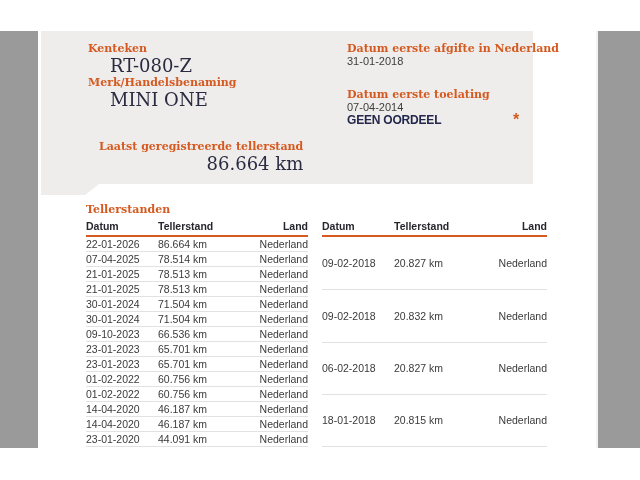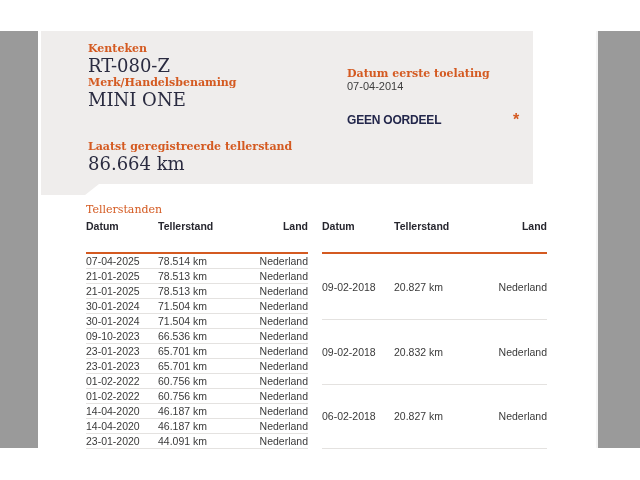--- a/index.html
+++ b/index.html
@@ -22,51 +22,51 @@
     clip-path:polygon(0 0,100% 0,76% 100%,0 100%);
   }
   .field{position:absolute;}
   .field-label{
     font-family:"DejaVu Serif","Liberation Serif",serif;
     font-weight:700;font-size:11px;line-height:12px;color:#d45a21;
     white-space:nowrap;
   }
   .value-lg{
     font-family:"DejaVu Serif","Liberation Serif",serif;
-    font-size:18px;line-height:22px;color:#2a2b40;white-space:nowrap;
+    font-size:18px;line-height:22px;color:#2a2b40;white-space:nowrap;margin-left:22px;
   }
   .value-sm{
     font-size:11px;line-height:13px;color:#3d3d3d;white-space:nowrap;
   }
   .verdict{
     position:absolute;left:306px;top:82px;
     font-size:12px;font-weight:700;letter-spacing:-0.2px;
     color:#23274b;white-space:nowrap;
   }
   .verdict-marker{
     position:absolute;left:472px;top:80px;
     font-size:16px;font-weight:700;color:#d45a21;
   }
 
   .section-title{
     position:absolute;left:86px;top:203px;
     font-family:"DejaVu Serif","Liberation Serif",serif;
-    font-weight:400;font-size:11px;color:#d45a21;
+    font-weight:700;font-size:11px;color:#d45a21;
   }
   .tables{
     position:absolute;left:86px;top:220px;display:flex;gap:14px;
   }
   table{border-collapse:collapse;table-layout:fixed;}
   .tbl-left{width:222px;}
   .tbl-right{width:225px;}
   col.c-datum{width:72px;}
   col.c-teller{width:95px;}
   th{
     font-size:10.5px;line-height:11px;font-weight:700;color:#26262e;
-    text-align:left;padding:1px 0 20px;border-bottom:2px solid #d45a21;
+    text-align:left;padding:1px 0 3px;border-bottom:2px solid #d45a21;
     white-space:nowrap;
   }
   td{
     font-size:10.5px;line-height:11px;color:#3a3a3a;
     padding:2px 0 1px;border-bottom:1px solid #e4e2e0;white-space:nowrap;
   }
   th:last-child,td:last-child{text-align:right;}
 </style>
 </head>
 <body>
@@ -78,26 +78,30 @@
 
   <div class="card">
     <div class="field" style="left:47px;top:12px;">
       <div class="field-label">Kenteken</div>
       <div class="value-lg">RT-080-Z</div>
     </div>
     <div class="field" style="left:47px;top:46px;">
       <div class="field-label">Merk/Handelsbenaming</div>
       <div class="value-lg">MINI ONE</div>
     </div>
-    <div class="field" style="left:47px;top:110px;">
+    <div class="field" style="left:58px;top:110px;text-align:right;">
       <div class="field-label">Laatst geregistreerde tellerstand</div>
       <div class="value-lg">86.664 km</div>
     </div>
 
-    <div class="field" style="left:306px;top:37px;">
+    <div class="field" style="left:306px;top:12px;">
+      <div class="field-label">Datum eerste afgifte in Nederland</div>
+      <div class="value-sm">31-01-2018</div>
+    </div>
+    <div class="field" style="left:306px;top:58px;">
       <div class="field-label">Datum eerste toelating</div>
       <div class="value-sm">07-04-2014</div>
     </div>
 
     <div class="verdict">GEEN OORDEEL</div>
     <div class="verdict-marker">*</div>
   </div>
   <div class="card-tab"></div>
 
   <div class="section-title">Tellerstanden</div>
@@ -111,20 +115,25 @@
         </colgroup>
       <thead>
         <tr>
           <th>Datum</th>
           <th>Tellerstand</th>
           <th>Land</th>
         </tr>
       </thead>
       <tbody>
           <tr>
+            <td>22-01-2026</td>
+            <td>86.664 km</td>
+            <td>Nederland</td>
+          </tr>
+          <tr>
             <td>07-04-2025</td>
             <td>78.514 km</td>
             <td>Nederland</td>
           </tr>
           <tr>
             <td>21-01-2025</td>
             <td>78.513 km</td>
             <td>Nederland</td>
           </tr>
           <tr>
@@ -207,17 +216,22 @@
           <tr>
             <td>09-02-2018</td>
             <td>20.832 km</td>
             <td>Nederland</td>
           </tr>
           <tr>
             <td>06-02-2018</td>
             <td>20.827 km</td>
             <td>Nederland</td>
           </tr>
+          <tr>
+            <td>18-01-2018</td>
+            <td>20.815 km</td>
+            <td>Nederland</td>
+          </tr>
         </tbody>
     </table>
   </div>
 
 </div>
 
 </body></html>

